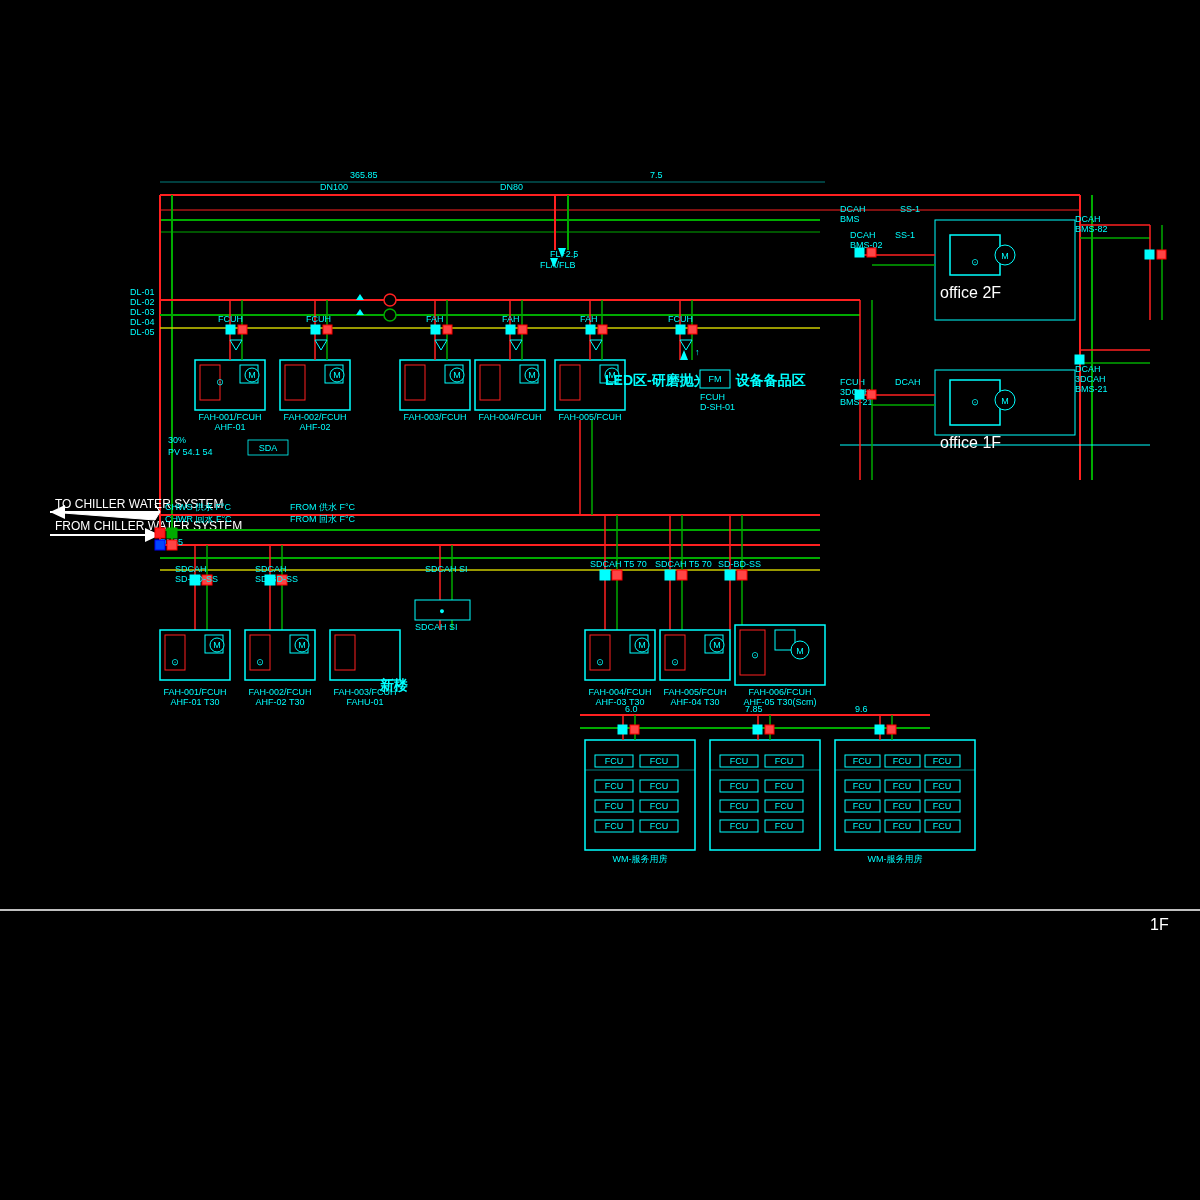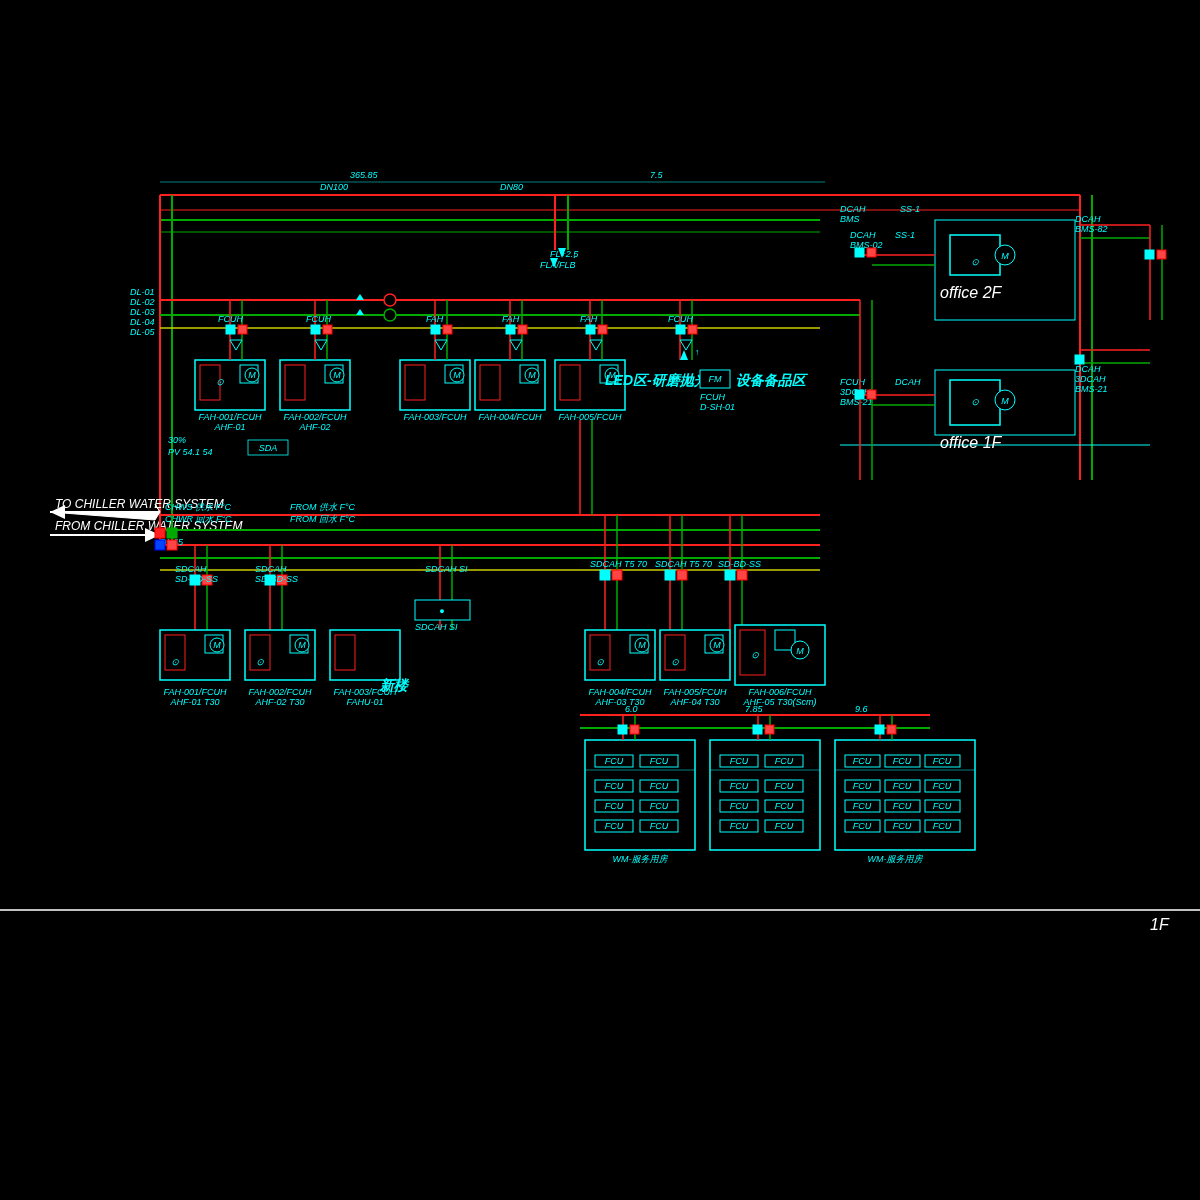--- a/index.html
+++ b/index.html
@@ -9,21 +9,20 @@
       background: #000;
       overflow: hidden;
       position: relative;
     }
 
     .diagram-canvas {
       position: absolute;
       top: 0; left: 0;
       width: 1200px;
       height: 1200px;
-      font-style: italic;
     }
 
     svg {
       width: 1200px;
       height: 1200px;
     }
     .label-cyan-lg {
       fill: #00ffff;
       font-family: Arial, sans-serif;
       font-size: 14px;

